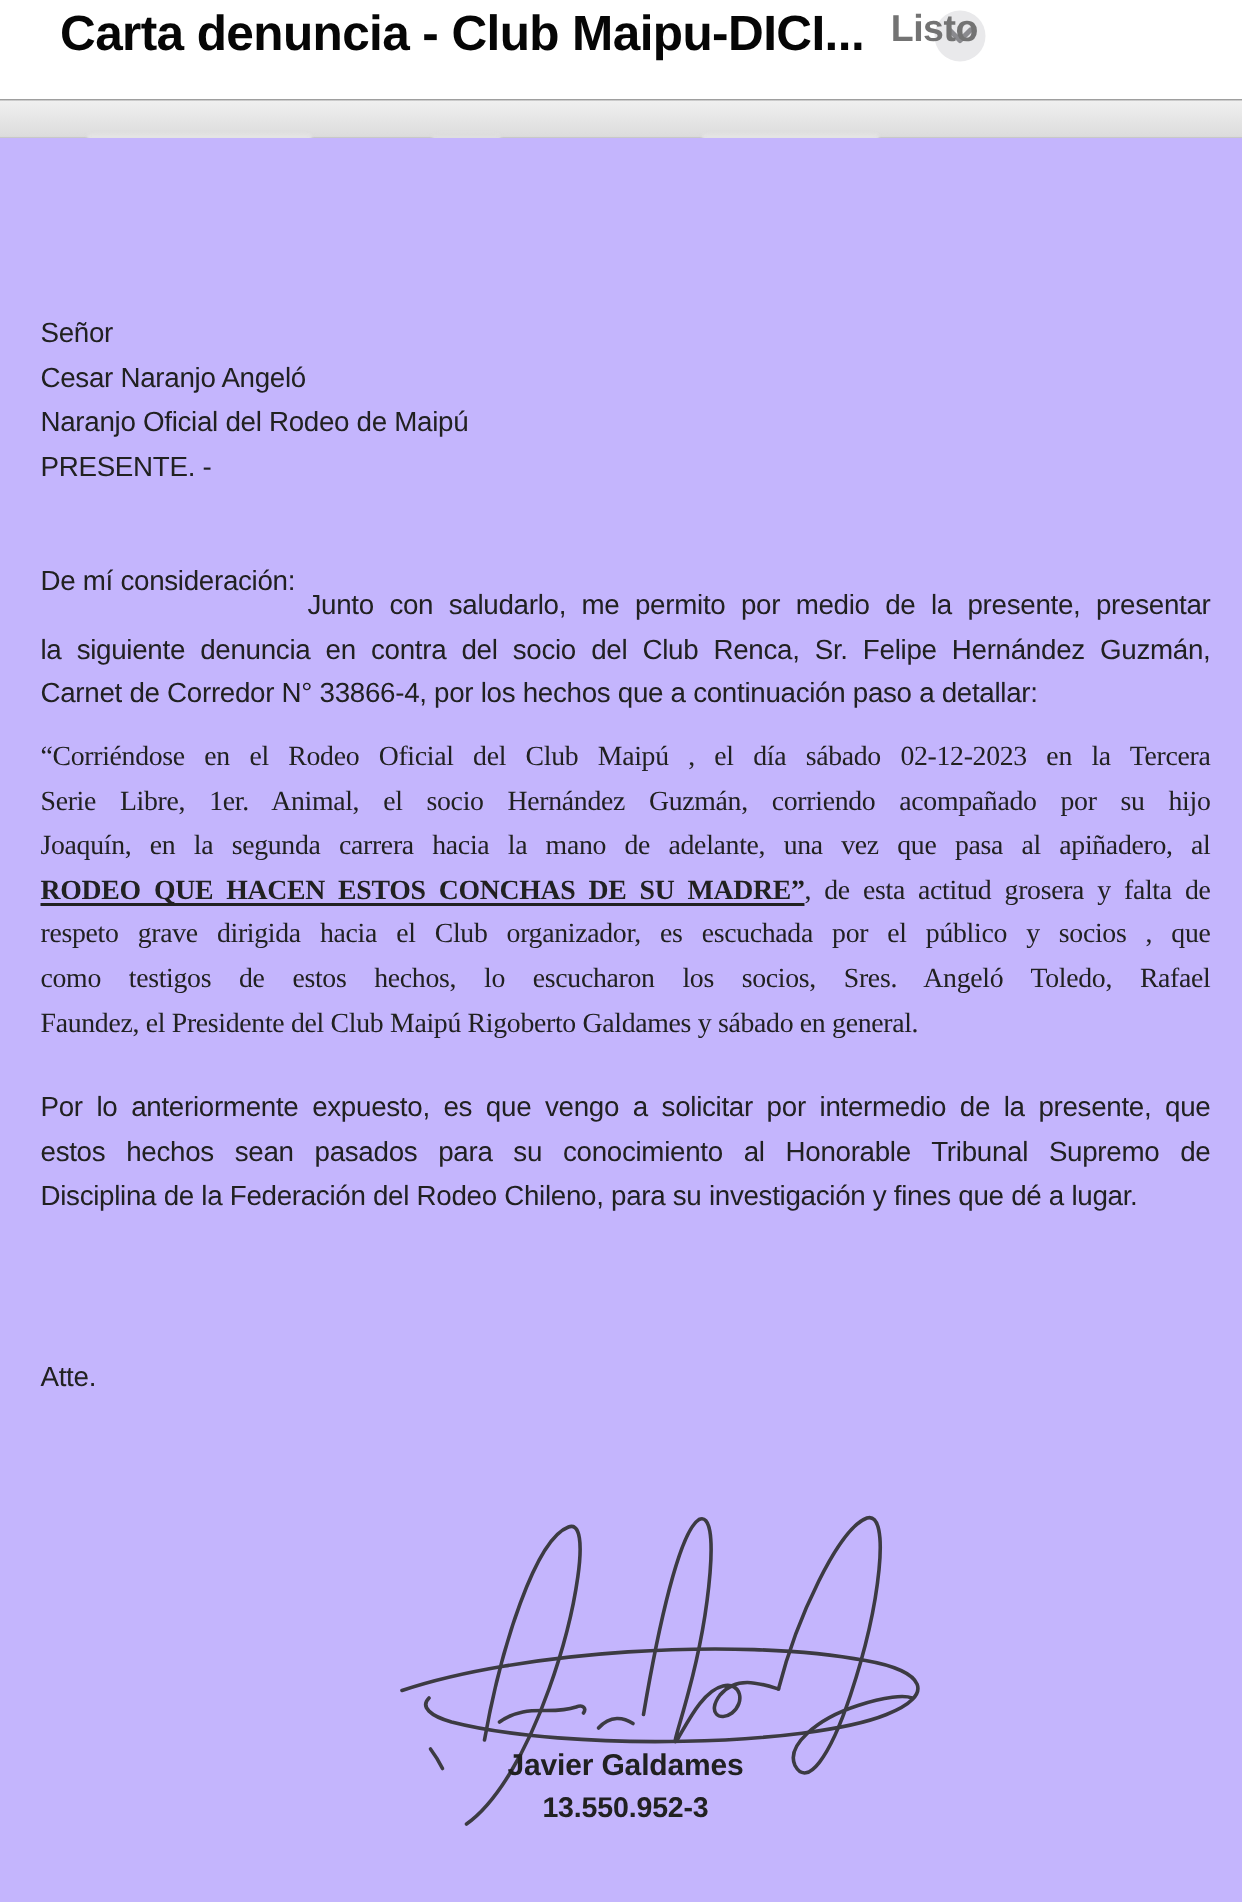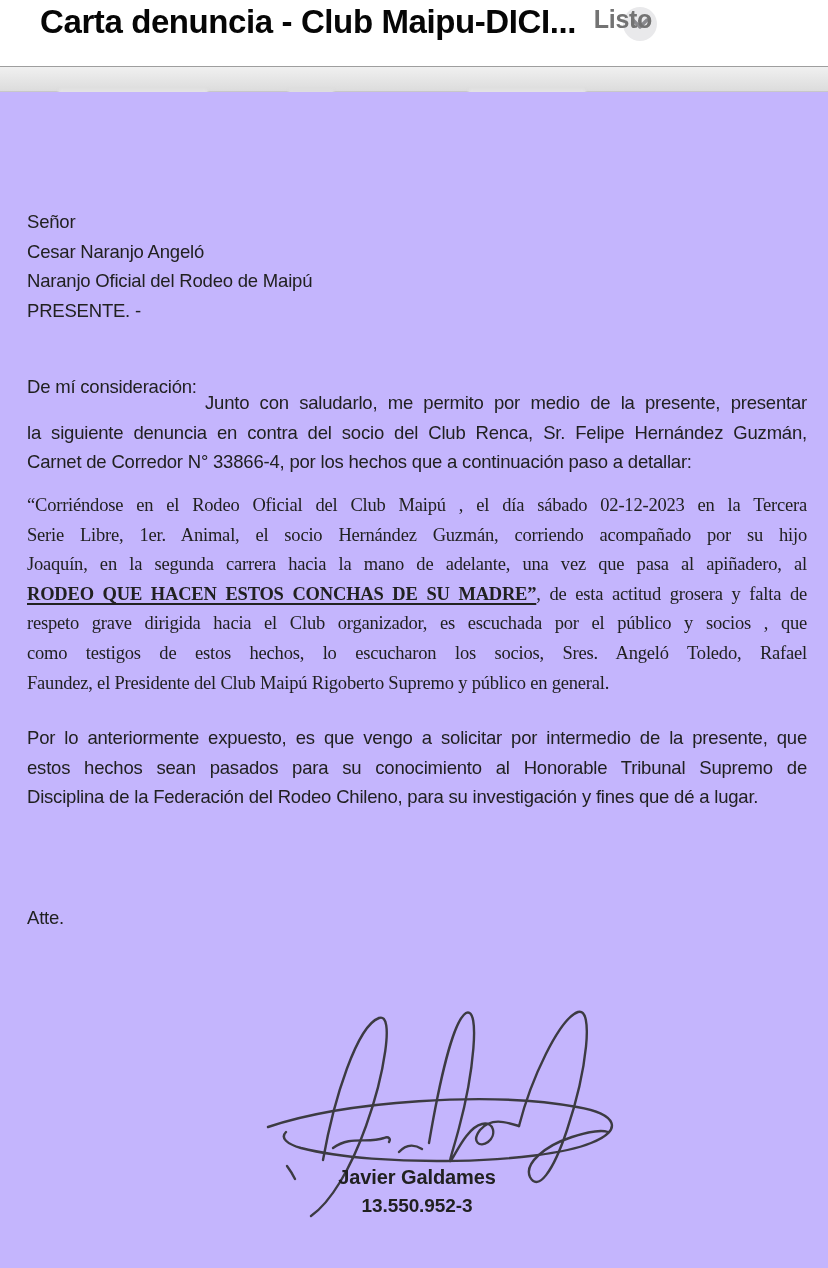--- a/index.html
+++ b/index.html
@@ -104,21 +104,21 @@
         <div class="doc-line last"><span>Carnet de Corredor N° 33866-4, por los hechos que a continuación paso a detallar:</span></div>
       </div>
 
     <div class="doc-block para-2">
         <div class="doc-line"><span>“Corriéndose  en el Rodeo Oficial del Club Maipú , el día sábado 02-12-2023 en la Tercera</span></div>
         <div class="doc-line"><span>Serie Libre, 1er. Animal, el socio Hernández Guzmán, corriendo acompañado por su hijo</span></div>
         <div class="doc-line"><span>Joaquín, en la segunda carrera hacia la mano de adelante, una vez que pasa al apiñadero, al</span></div>
         <div class="doc-line"><span class="seg-bold seg-underline">RODEO QUE HACEN ESTOS CONCHAS DE SU MADRE”</span><span>, de esta actitud grosera y falta de</span></div>
         <div class="doc-line"><span>respeto grave dirigida hacia el Club organizador, es escuchada por el público y socios , que</span></div>
         <div class="doc-line"><span>como testigos de estos hechos, lo escucharon los socios, Sres. Angeló Toledo, Rafael</span></div>
-        <div class="doc-line last"><span>Faundez, el Presidente del Club Maipú Rigoberto Supremo y público en general.</span></div>
+        <div class="doc-line last"><span>Faundez, el Presidente del Club Maipú Rigoberto Galdames y sábado en general.</span></div>
       </div>
 
     <div class="doc-block para-3">
         <div class="doc-line"><span>Por lo anteriormente expuesto, es que vengo a solicitar por intermedio de la presente, que</span></div>
         <div class="doc-line"><span>estos hechos sean pasados para su conocimiento al Honorable Tribunal Supremo de</span></div>
         <div class="doc-line last"><span>Disciplina de la Federación del Rodeo Chileno, para su investigación y fines que dé a lugar.</span></div>
       </div>
 
     <div class="doc-block closing">Atte.</div>
 

